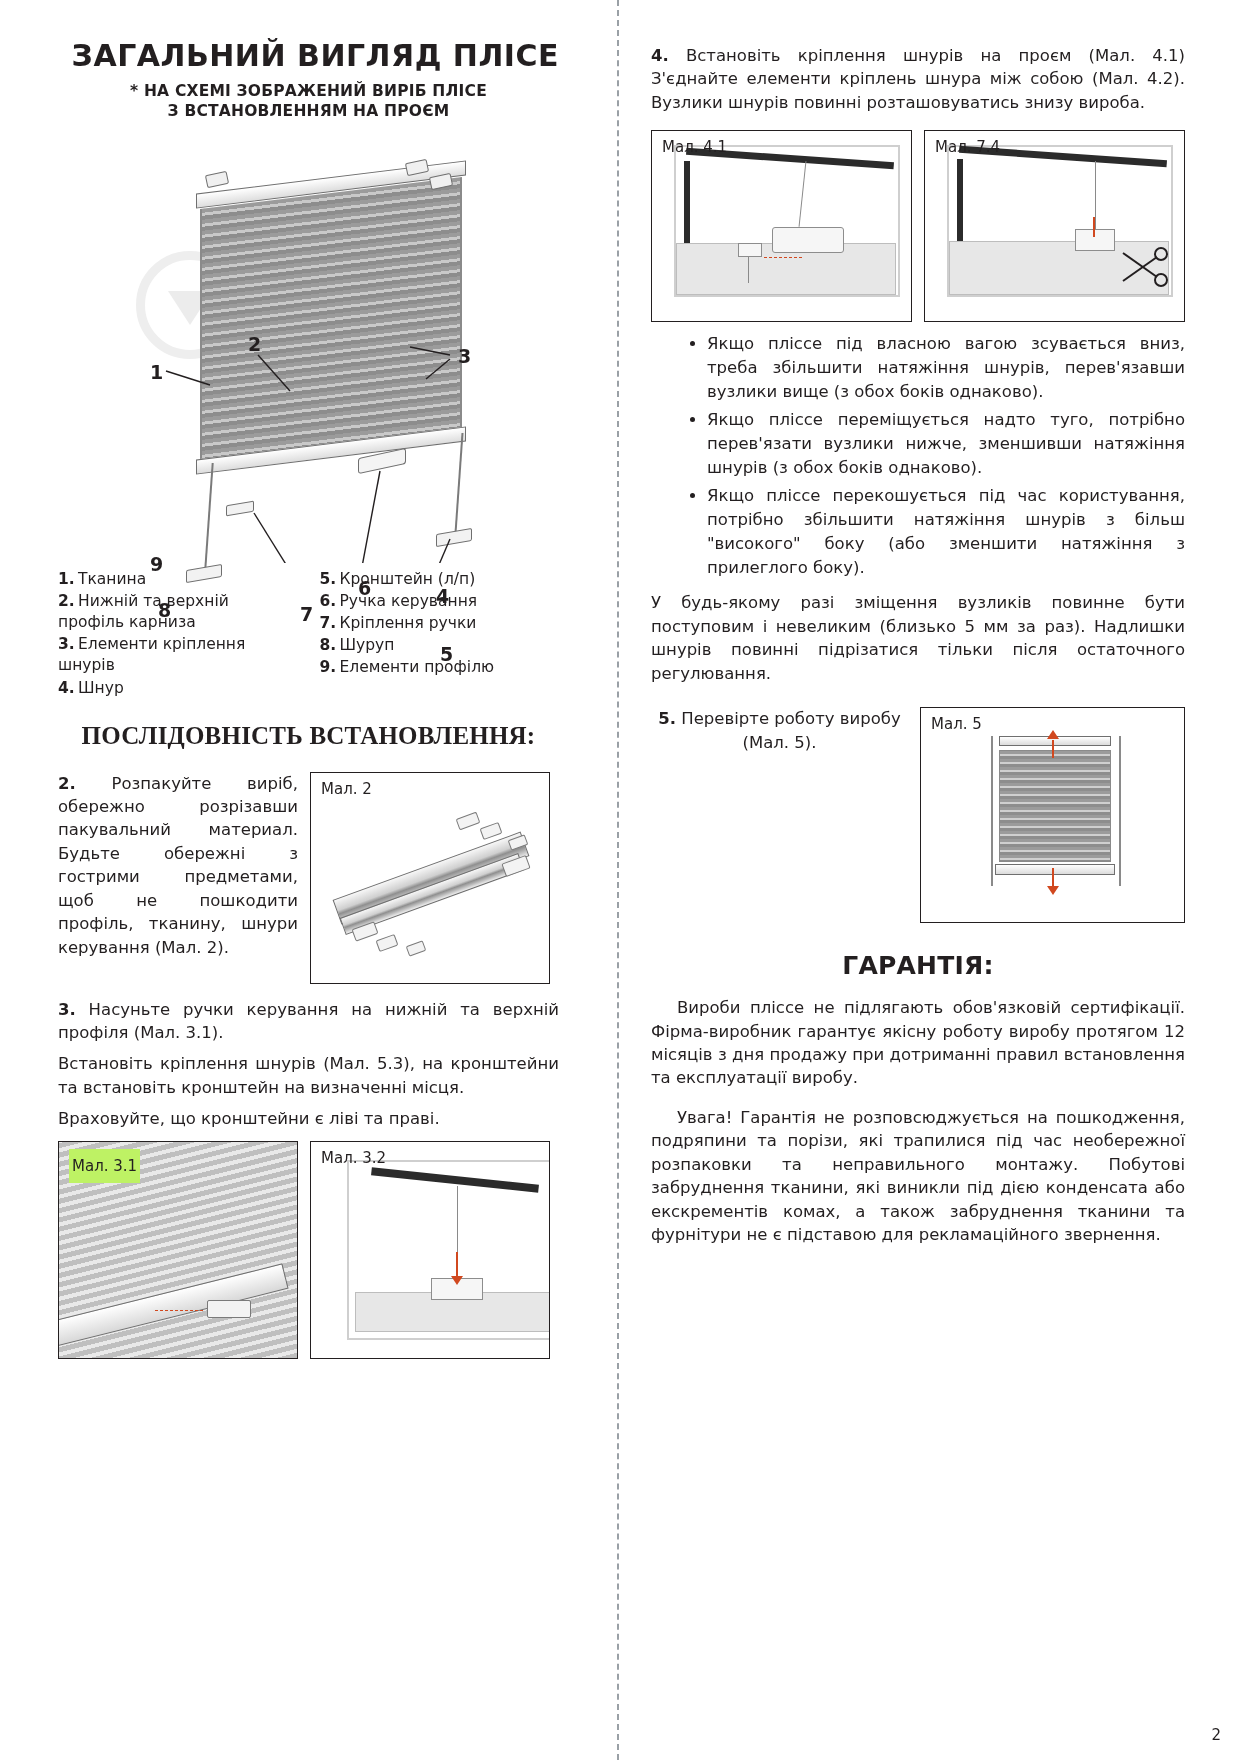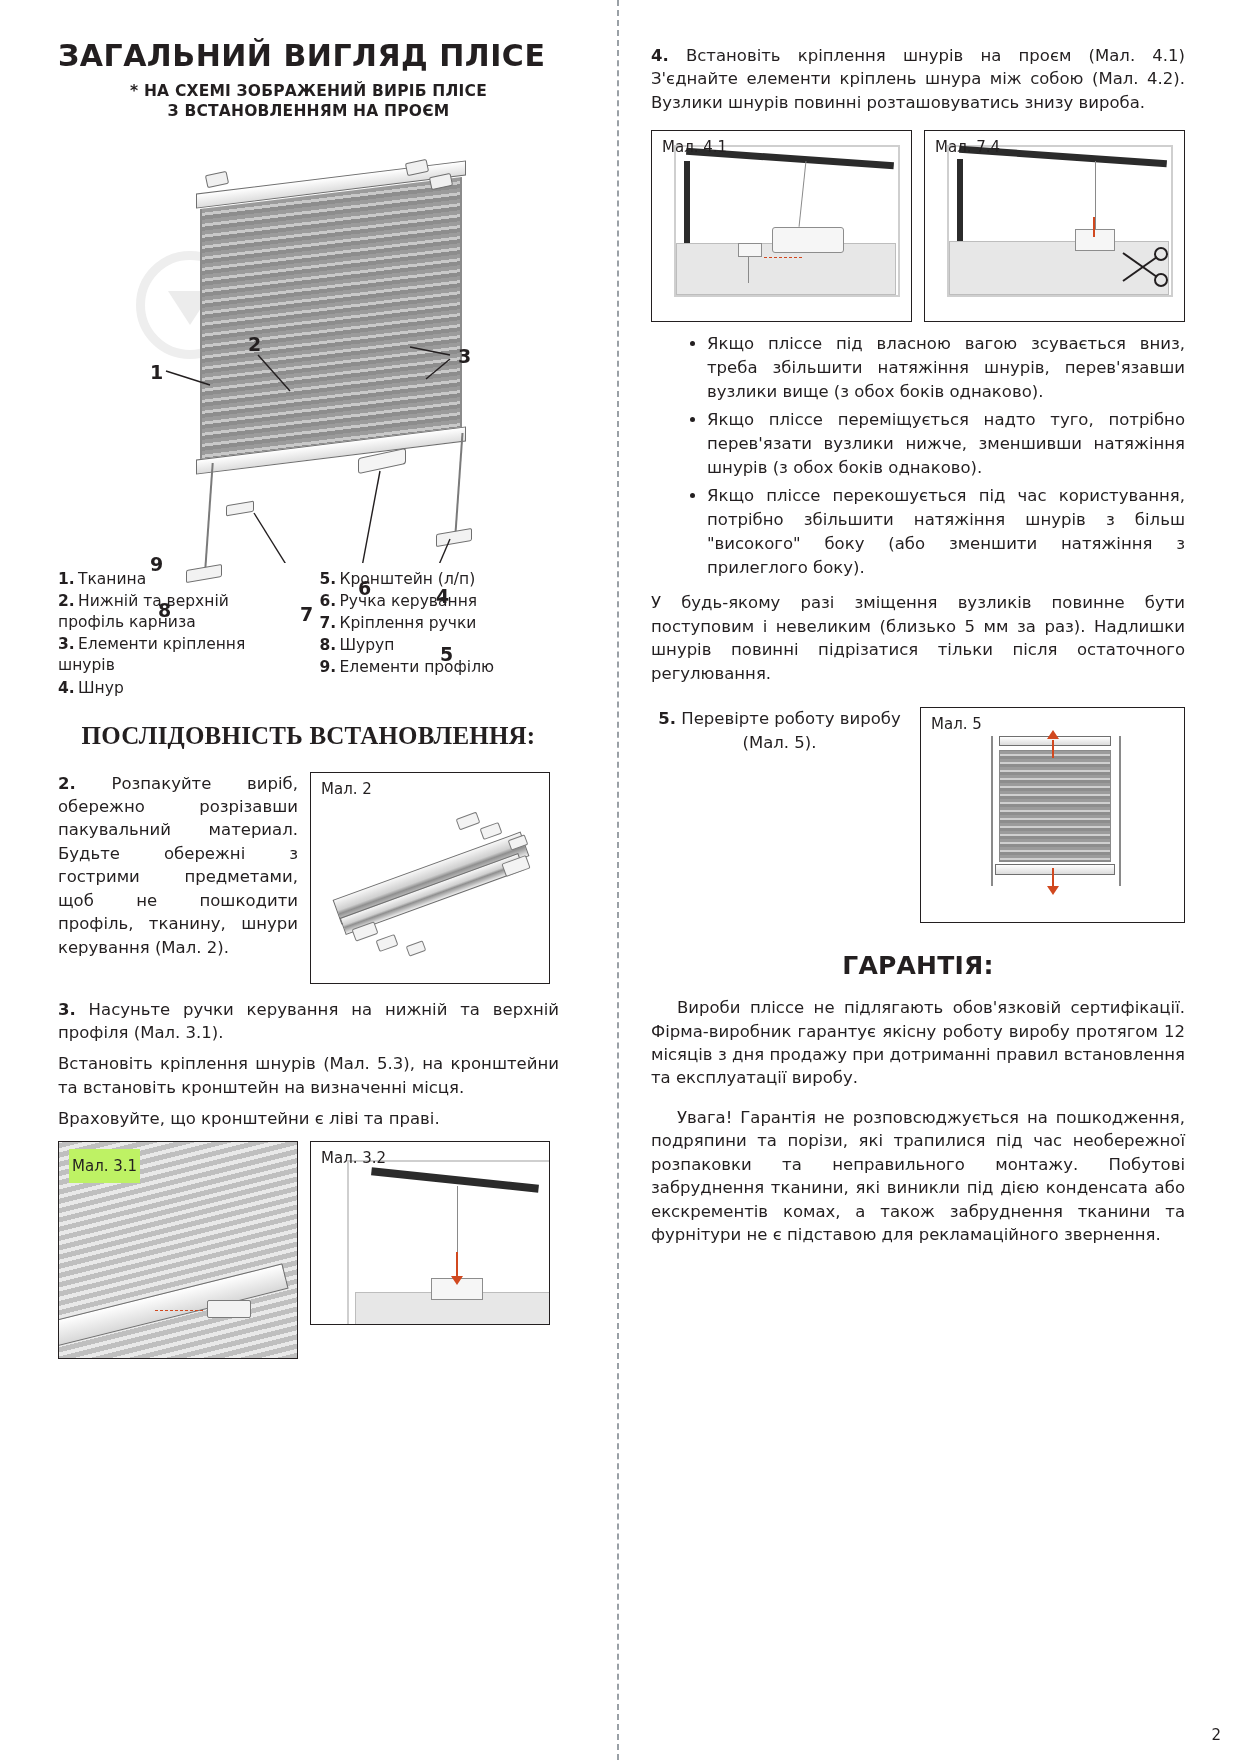--- a/index.html
+++ b/index.html
@@ -32,21 +32,21 @@
 
   .col {
     position: relative;
   }
   .col-left  { width: 617px; padding: 38px 58px 0 58px; }
   .col-right { width: 628px; padding: 44px 60px 0 34px; }
 
   
   h1.title {
     margin: 0;
-    text-align: left;
+    text-align: right;
     font-size: 30px;
     font-weight: bold;
     letter-spacing: .5px;
     line-height: 1.18;
     text-transform: uppercase;
   }
   .subtitle {
     text-align: center;
     font-size: 15.5px;
     font-weight: bold;
@@ -413,21 +413,21 @@
     </div>
 
     <div class="row" style="margin-top:10px;">
       <div class="fig" style="width:240px;height:218px;">
         <span class="lbl" style="background:#bef264;padding:8px 3px;">Мал. 3.1</span>
         <div class="fabric-fig"></div>
         <div class="fabric-rail" style="left:-10px;top:150px;width:240px;height:26px;"></div>
         <div class="pack-piece" style="left:148px;top:158px;width:44px;height:18px;"></div>
         <div class="arrow-red" style="left:96px;top:168px;width:48px;"></div>
       </div>
-      <div class="fig" style="width:240px;height:184px;text-align:center;">
+      <div class="fig" style="width:240px;height:218px;text-align:center;">
         <span class="lbl">Мал. 3.2</span>
         <div class="win-frame" style="left:36px;top:18px;width:210px;height:180px;"></div>
         <div class="win-dark" style="left:60px;top:34px;width:168px;height:8px;transform:rotate(6deg);"></div>
         <div class="win-grey" style="left:44px;top:150px;width:196px;height:40px;"></div>
         <div class="bracket" style="left:120px;top:136px;width:52px;height:22px;"></div>
         <div class="cord" style="left:146px;top:44px;height:92px;"></div>
         <div class="red-seg" style="left:145px;top:110px;height:26px;"></div>
         <div class="red-arrow-dn" style="left:140px;top:134px;"></div>
       </div>
     </div>

